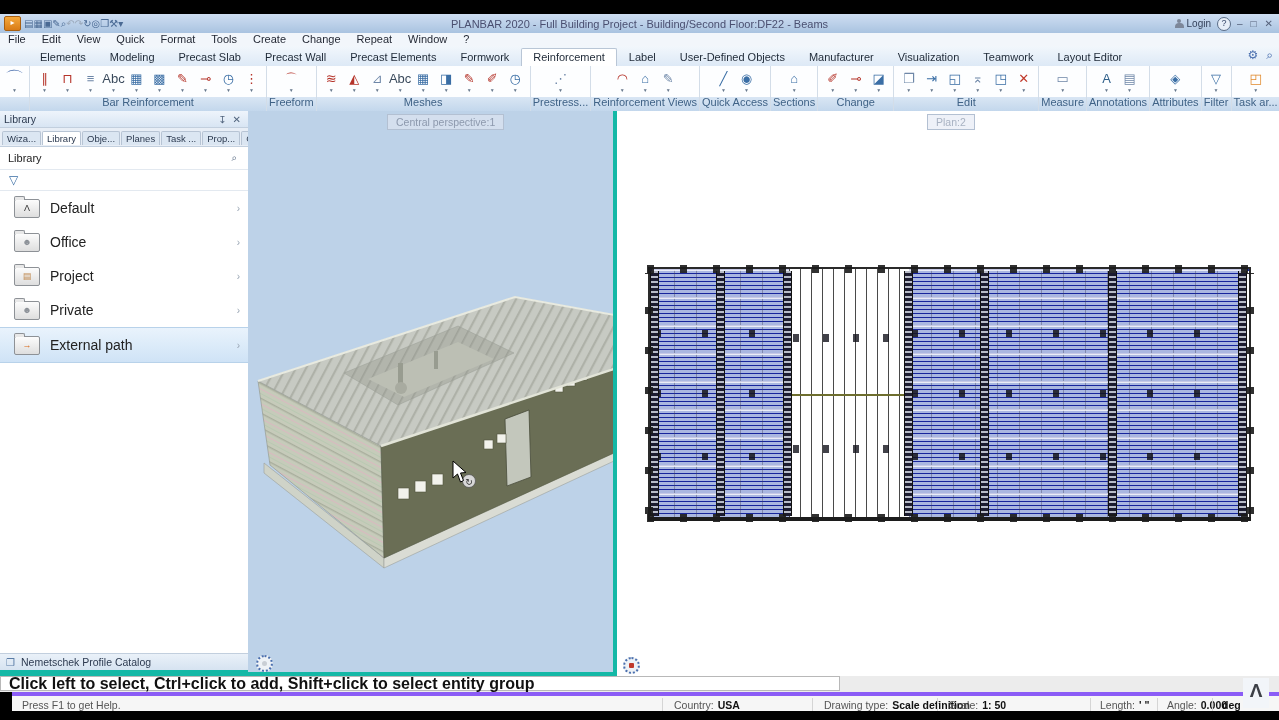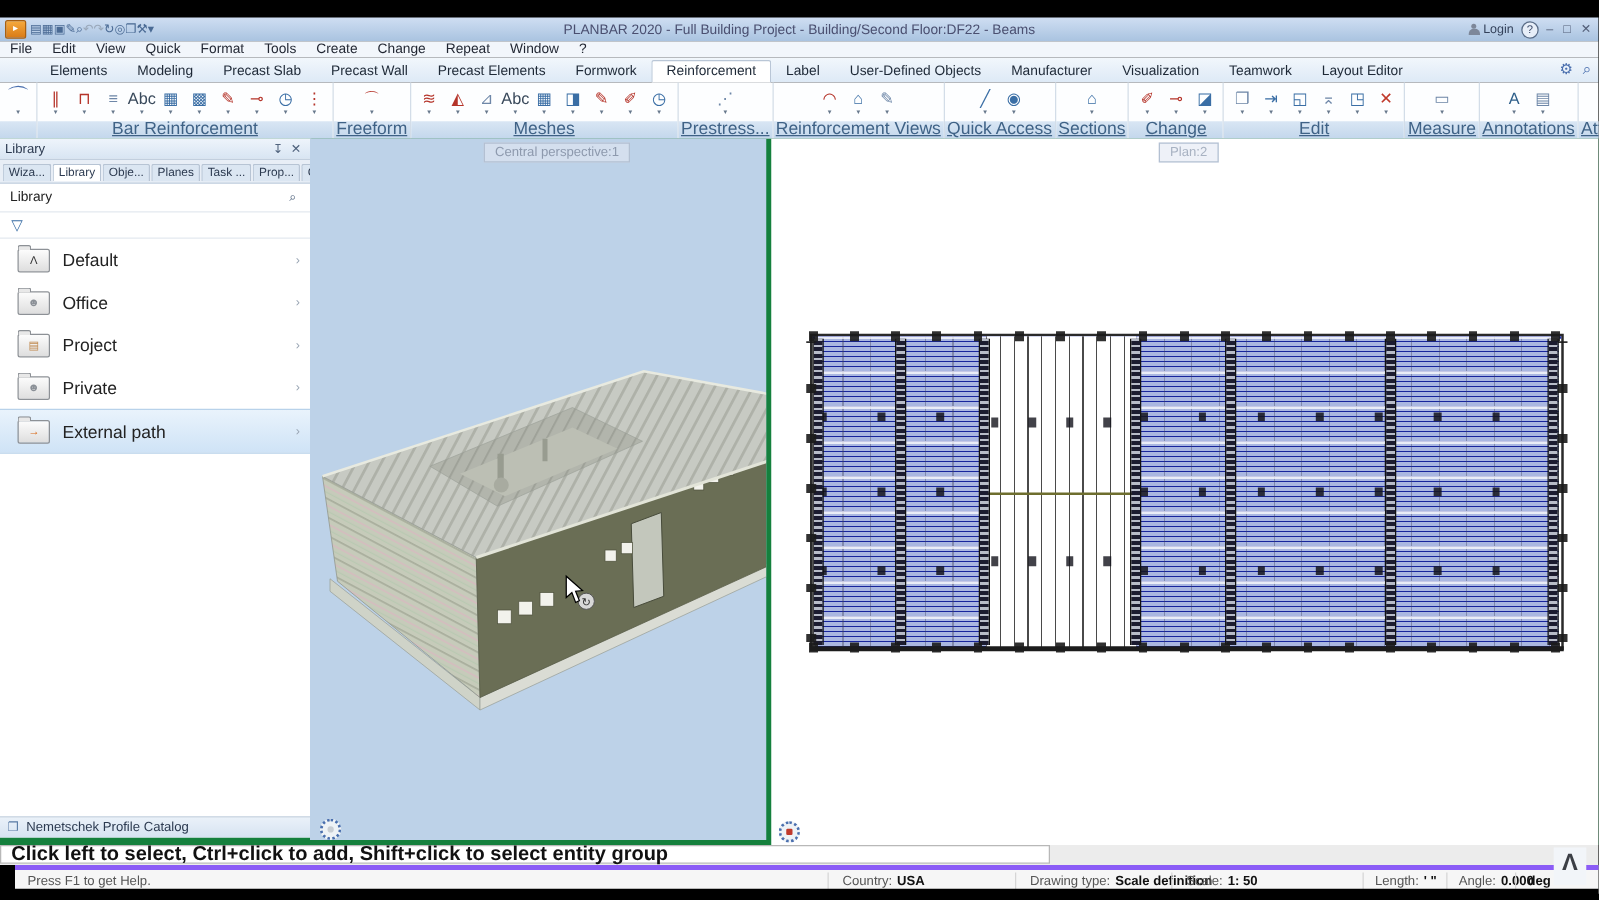--- a/index.html
+++ b/index.html
@@ -35,25 +35,25 @@
   .rtabs-spacer{width:28px;}
   .tabcorner{position:absolute;right:6px;top:48px;display:flex;gap:8px;color:#4a6fae;font-size:12px;}
   
   .ribbon{position:absolute;left:0;top:66px;width:1279px;height:45px;background:#fdfeff;display:flex;}
   .rgroup{display:flex;flex-direction:column;border-right:1px solid #d3dde8;}
   .rgroup.fill{flex:1;border-right:none;}
   .rtools{flex:1;display:flex;align-items:center;justify-content:center;padding:1px 4px 0;gap:2px;}
   .rtool{width:21px;display:flex;flex-direction:column;align-items:center;}
   .rtool .g{font-size:13px;line-height:16px;}
   .rtool .caret{font-size:5px;color:#67788c;line-height:6px;}
-  .rglabel{height:14px;background:linear-gradient(#d9e6f4,#c3d7ec);font-size:14px;color:#3f6286;
-           text-align:center;line-height:10px;white-space:nowrap;overflow:hidden;padding:0 2px;text-decoration:underline;}
+  .rglabel{height:14px;background:linear-gradient(#d9e6f4,#c3d7ec);font-size:11px;color:#3f6286;
+           text-align:center;line-height:10px;white-space:nowrap;overflow:hidden;padding:0 2px;}
   .bigtool .g{font-size:19px;color:#4a6fae;}
   
-  .main{position:absolute;left:0;top:111px;width:1279px;height:565px;background:#15803d;}
+  .main{position:absolute;left:0;top:111px;width:1279px;height:565px;background:#14b8a6;}
   
   .panel{position:absolute;left:0;top:0;width:248px;height:559px;background:#fff;border-right:1px solid #b9c6d6;}
   .ptitle{height:16px;background:linear-gradient(#eef4fb,#d8e5f3);display:flex;align-items:center;
           padding:0 4px;border-bottom:1px solid #c2cfde;color:#2c3a50;}
   .ptitle .t{flex:1;font-size:10.5px;}
   .picon{color:#51647e;font-size:10px;padding:0 3px;}
   .ptabs{display:flex;align-items:center;height:17px;background:#e8eef6;border-bottom:1px solid #c2cfde;padding:1px 2px 0;}
   .ptab{font-size:9.5px;color:#2c3a50;border:1px solid #b7c4d4;border-bottom:none;background:#dbe6f2;
         padding:1px 4px;margin-right:1px;border-radius:2px 2px 0 0;white-space:nowrap;}
   .ptab.active{background:#fff;}

